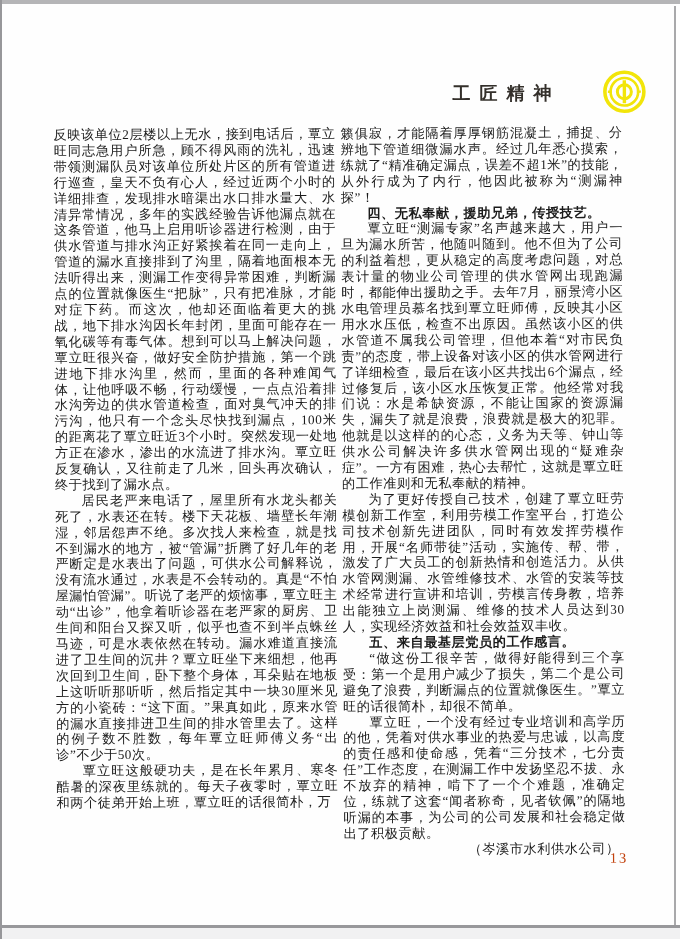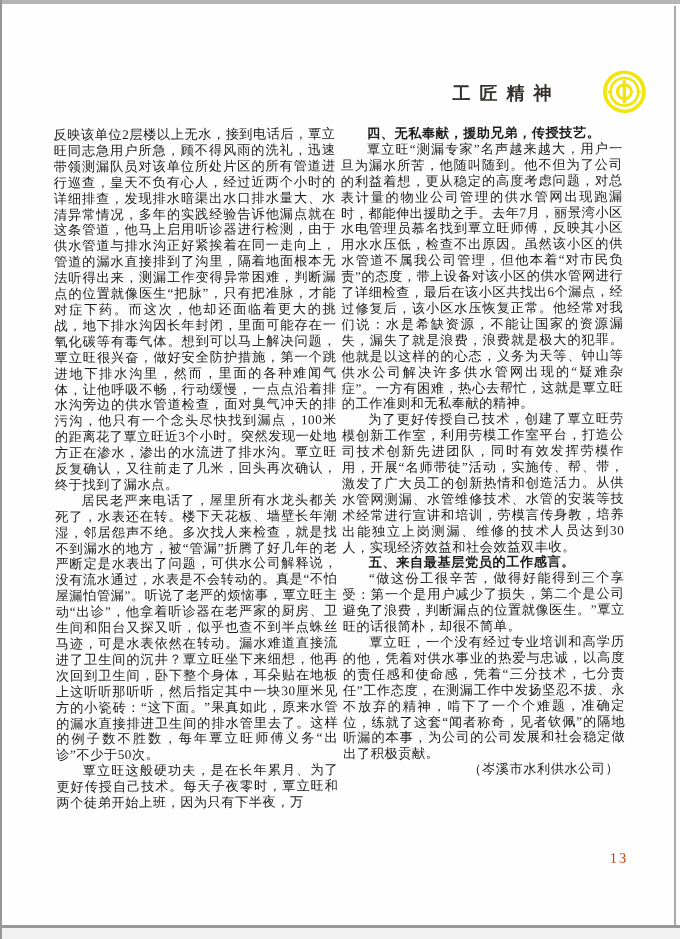--- a/index.html
+++ b/index.html
@@ -70,23 +70,24 @@
             <line x1="5.5" y1="22" x2="9.5" y2="22" stroke-width="2.4"></line>
             <line x1="34.5" y1="22" x2="38.5" y2="22" stroke-width="2.4"></line>
           </g>
         </svg>
       </div>
     </div>
 
     <div class="col col-left">
         <p class="para body">反映该单位2层楼以上无水，接到电话后，覃立旺同志急用户所急，顾不得风雨的洗礼，迅速带领测漏队员对该单位所处片区的所有管道进行巡查，皇天不负有心人，经过近两个小时的详细排查，发现排水暗渠出水口排水量大、水清异常情况，多年的实践经验告诉他漏点就在这条管道，他马上启用听诊器进行检测，由于供水管道与排水沟正好紧挨着在同一走向上，管道的漏水直接排到了沟里，隔着地面根本无法听得出来，测漏工作变得异常困难，判断漏点的位置就像医生“把脉”，只有把准脉，才能对症下药。而这次，他却还面临着更大的挑战，地下排水沟因长年封闭，里面可能存在一氧化碳等有毒气体。想到可以马上解决问题，覃立旺很兴奋，做好安全防护措施，第一个跳进地下排水沟里，然而，里面的各种难闻气体，让他呼吸不畅，行动缓慢，一点点沿着排水沟旁边的供水管道检查，面对臭气冲天的排污沟，他只有一个念头尽快找到漏点，100米的距离花了覃立旺近3个小时。突然发现一处地方正在渗水，渗出的水流进了排水沟。覃立旺反复确认，又往前走了几米，回头再次确认，终于找到了漏水点。</p>
         <p class="para body indent">居民老严来电话了，屋里所有水龙头都关死了，水表还在转。楼下天花板、墙壁长年潮湿，邻居怨声不绝。多次找人来检查，就是找不到漏水的地方，被“管漏”折腾了好几年的老严断定是水表出了问题，可供水公司解释说，没有流水通过，水表是不会转动的。真是“不怕屋漏怕管漏”。听说了老严的烦恼事，覃立旺主动“出诊”，他拿着听诊器在老严家的厨房、卫生间和阳台又探又听，似乎也查不到半点蛛丝马迹，可是水表依然在转动。漏水难道直接流进了卫生间的沉井？覃立旺坐下来细想，他再次回到卫生间，卧下整个身体，耳朵贴在地板上这听听那听听，然后指定其中一块30厘米见方的小瓷砖：“这下面。”果真如此，原来水管的漏水直接排进卫生间的排水管里去了。这样的例子数不胜数，每年覃立旺师傅义务“出诊”不少于50次。</p>
-        <p class="para body indent">覃立旺这般硬功夫，是在长年累月、为了更好传授自己技术。每天子夜零时，覃立旺和两个徒弟开始上班，因为只有下半夜，万</p>
+        <p class="para body indent">覃立旺这般硬功夫，是在长年累月、寒冬酷暑的深夜里练就的。每天子夜零时，覃立旺和两个徒弟开始上班，覃立旺的话很简朴，万</p>
       </div>
     <div class="col col-right">
+        <p class="para body">籁俱寂，才能隔着厚厚钢筋混凝土，捕捉、分辨地下管道细微漏水声。经过几年悉心摸索，练就了“精准确定漏点，误差不超1米”的技能，从外行成为了内行，他因此被称为“测漏神探”！</p>
         <p class="para heading indent">四、无私奉献，援助兄弟，传授技艺。</p>
         <p class="para body indent">覃立旺“测漏专家”名声越来越大，用户一旦为漏水所苦，他随叫随到。他不但为了公司的利益着想，更从稳定的高度考虑问题，对总表计量的物业公司管理的供水管网出现跑漏时，都能伸出援助之手。去年7月，丽景湾小区水电管理员慕名找到覃立旺师傅，反映其小区用水水压低，检查不出原因。虽然该小区的供水管道不属我公司管理，但他本着“对市民负责”的态度，带上设备对该小区的供水管网进行了详细检查，最后在该小区共找出6个漏点，经过修复后，该小区水压恢复正常。他经常对我们说：水是希缺资源，不能让国家的资源漏失，漏失了就是浪费，浪费就是极大的犯罪。他就是以这样的的心态，义务为天等、钟山等供水公司解决许多供水管网出现的“疑难杂症”。一方有困难，热心去帮忙，这就是覃立旺的工作准则和无私奉献的精神。</p>
         <p class="para body indent">为了更好传授自己技术，创建了覃立旺劳模创新工作室，利用劳模工作室平台，打造公司技术创新先进团队，同时有效发挥劳模作用，开展“名师带徒”活动，实施传、帮、带，激发了广大员工的创新热情和创造活力。从供水管网测漏、水管维修技术、水管的安装等技术经常进行宣讲和培训，劳模言传身教，培养出能独立上岗测漏、维修的技术人员达到30人，实现经济效益和社会效益双丰收。</p>
         <p class="para heading indent">五、来自最基层党员的工作感言。</p>
         <p class="para body indent">“做这份工很辛苦，做得好能得到三个享受：第一个是用户减少了损失，第二个是公司避免了浪费，判断漏点的位置就像医生。”覃立旺的话很简朴，却很不简单。</p>
         <p class="para body indent">覃立旺，一个没有经过专业培训和高学历的他，凭着对供水事业的热爱与忠诚，以高度的责任感和使命感，凭着“三分技术，七分责任”工作态度，在测漏工作中发扬坚忍不拔、永不放弃的精神，啃下了一个个难题，准确定位，练就了这套“闻者称奇，见者钦佩”的隔地听漏的本事，为公司的公司发展和社会稳定做出了积极贡献。</p>
         <p class="para signature">（岑溪市水利供水公司）</p>
       </div>
 
     <div class="page-number">13</div>

